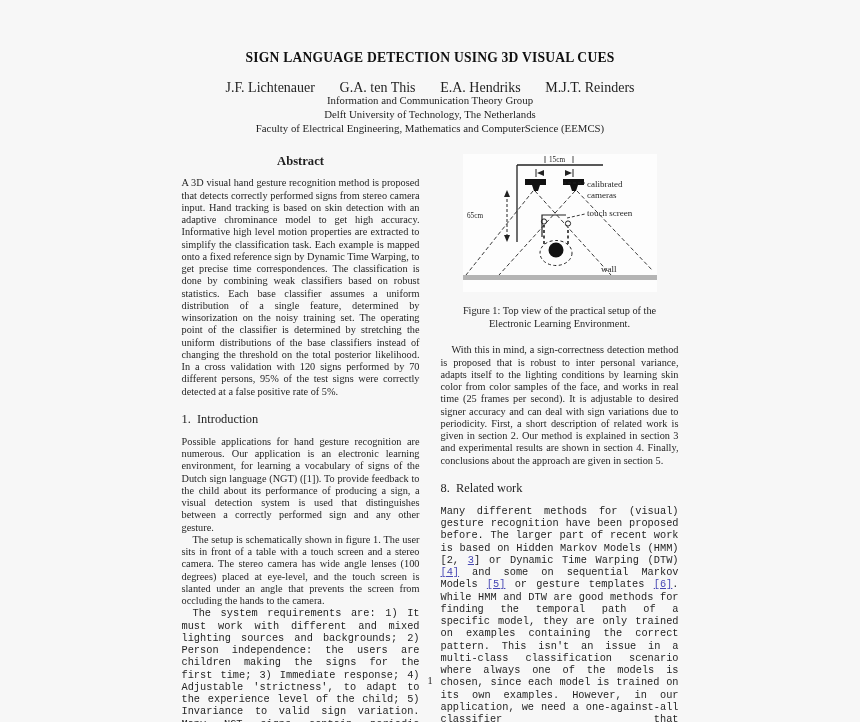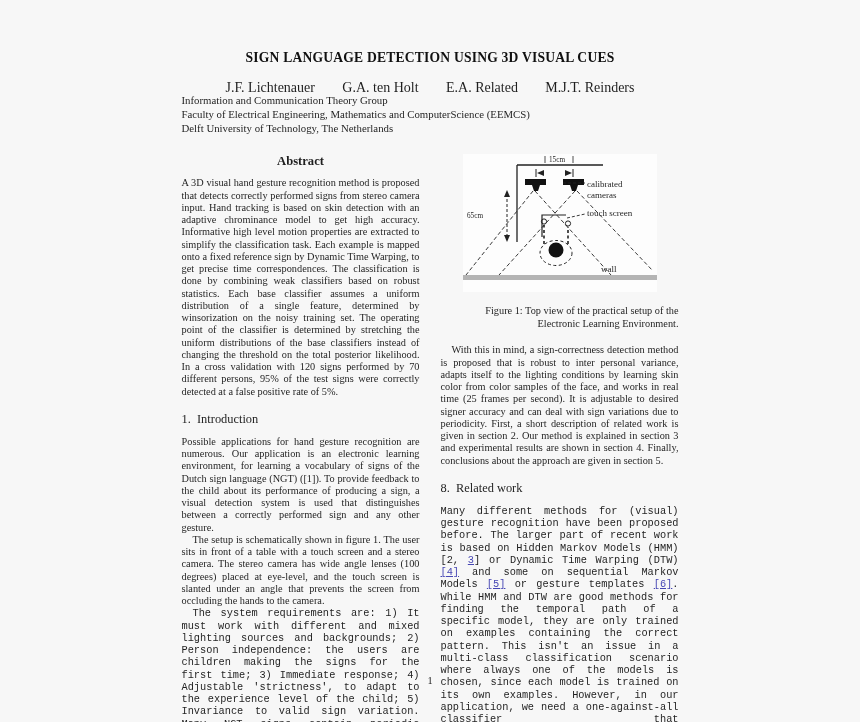--- a/index.html
+++ b/index.html
@@ -28,21 +28,21 @@
     color: #111;
     margin: 0 0 15px 0;
   }
   .authors-row {
     display: flex;
     justify-content: space-between;
     padding: 0 44px;
     font-size: 14px;
     line-height: 13px;
   }
-  .affiliations { text-align: left; font-size: 10.8px; line-height: 13.8px; }
+  .affiliations { text-align: center; font-size: 10.8px; line-height: 13.8px; }
   .columns {
     display: flex;
     gap: 21px;
     margin-top: 17px;
   }
   .col { width: 242px; }
   .abstract-heading {
     text-align: center;
     font-weight: bold;
     font-size: 12.6px;
@@ -70,21 +70,21 @@
   .cite-link {
     color: #4646b4;
     text-decoration: underline;
     cursor: pointer;
   }
   .figure-block { margin-top: 2px; }
   .figure-svg-wrap { text-align: center; }
   .figure-caption {
     font-size: 10.3px;
     line-height: 13px;
-    text-align: right;
+    text-align: center;
     margin: 8px 0 14px 0;
   }
   .page-number {
     position: absolute;
     bottom: 36px;
     left: 0; right: 0;
     text-align: center;
     font-size: 10.3px;
   }
   svg .lbl {
@@ -101,29 +101,29 @@
 </head>
 <body>
 
 <div class="page">
   <div class="content">
 
     <h1 class="paper-title">SIGN LANGUAGE DETECTION USING 3D VISUAL CUES</h1>
 
     <div class="authors-row">
       <span>J.F. Lichtenauer</span>
-      <span>G.A. ten Holt</span>
-      <span>E.A. Related</span>
+      <span>G.A. ten This</span>
+      <span>E.A. Hendriks</span>
       <span>M.J.T. Reinders</span>
     </div>
 
     <div class="affiliations">
       <div>Information and Communication Theory Group</div>
+      <div>Delft University of Technology, The Netherlands</div>
       <div>Faculty of Electrical Engineering, Mathematics and ComputerScience (EEMCS)</div>
-      <div>Delft University of Technology, The Netherlands</div>
     </div>
 
     <div class="columns">
 
       <div class="col">
         <div class="abstract-heading">Abstract</div>
         <p class="abstract-body">A 3D visual hand gesture recognition method is proposed that detects correctly performed signs from stereo camera input.  Hand tracking is based on skin detection with an adaptive chrominance model to get high accuracy.  Informative high level motion properties are extracted to simplify the classification task. Each example is mapped onto a fixed reference sign by Dynamic Time Warping, to get precise time correspondences.  The classification is done by combining weak classifiers based on robust statistics. Each base classifier assumes a uniform distribution of a single feature, determined by winsorization on the noisy training set.  The operating point of the classifier is determined by stretching the uniform distributions of the base classifiers instead of changing the threshold on the total posterior likelihood.  In a cross validation with 120 signs performed by 70 different persons, 95% of the test signs were correctly detected at a false positive rate of 5%.</p>
 
         <div class="section-heading">1. Introduction</div>
         <p class="body-par">Possible applications for hand gesture recognition are numerous.  Our application is an electronic learning environment, for learning a vocabulary of signs of the Dutch sign language (NGT) ([1]).  To provide feedback to the child about its performance of producing a sign, a visual detection system is used that distinguishes between a correctly performed sign and any other gesture.</p>

